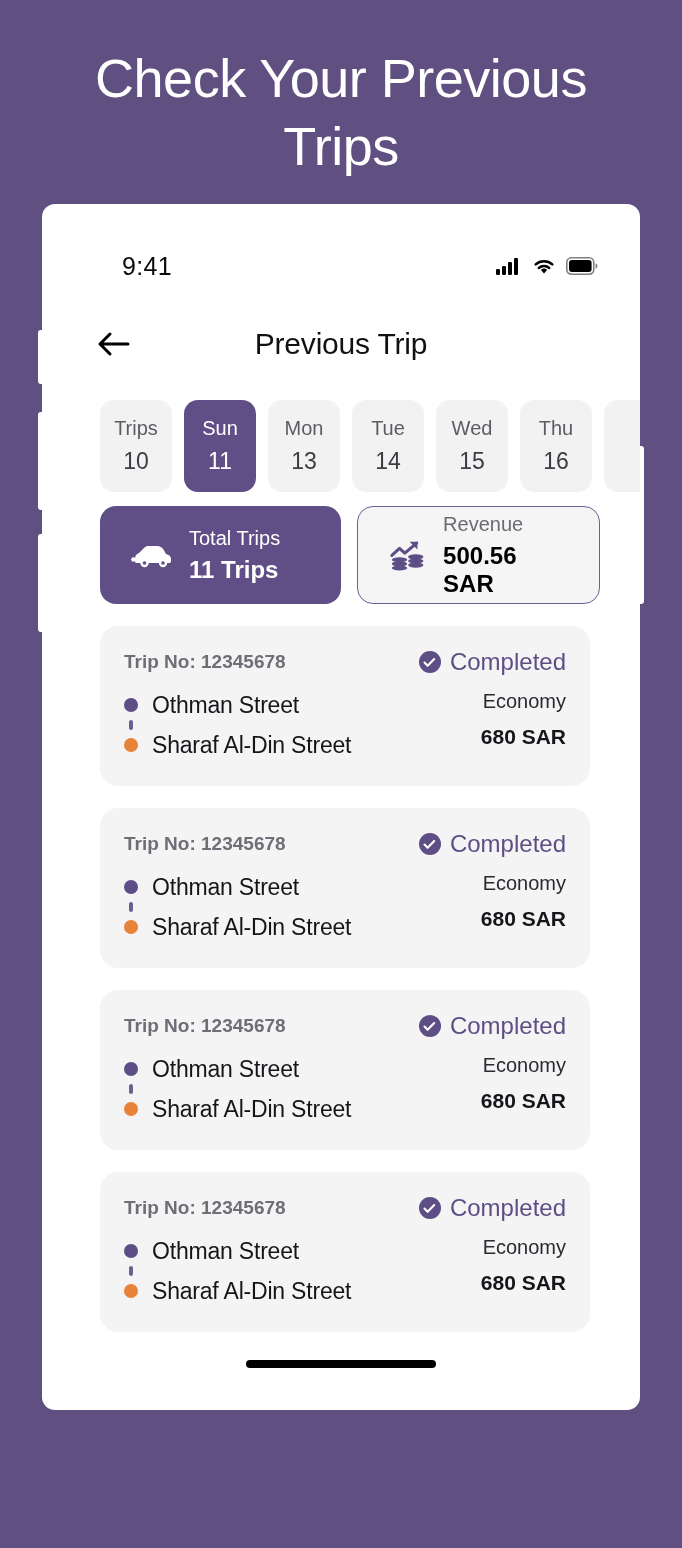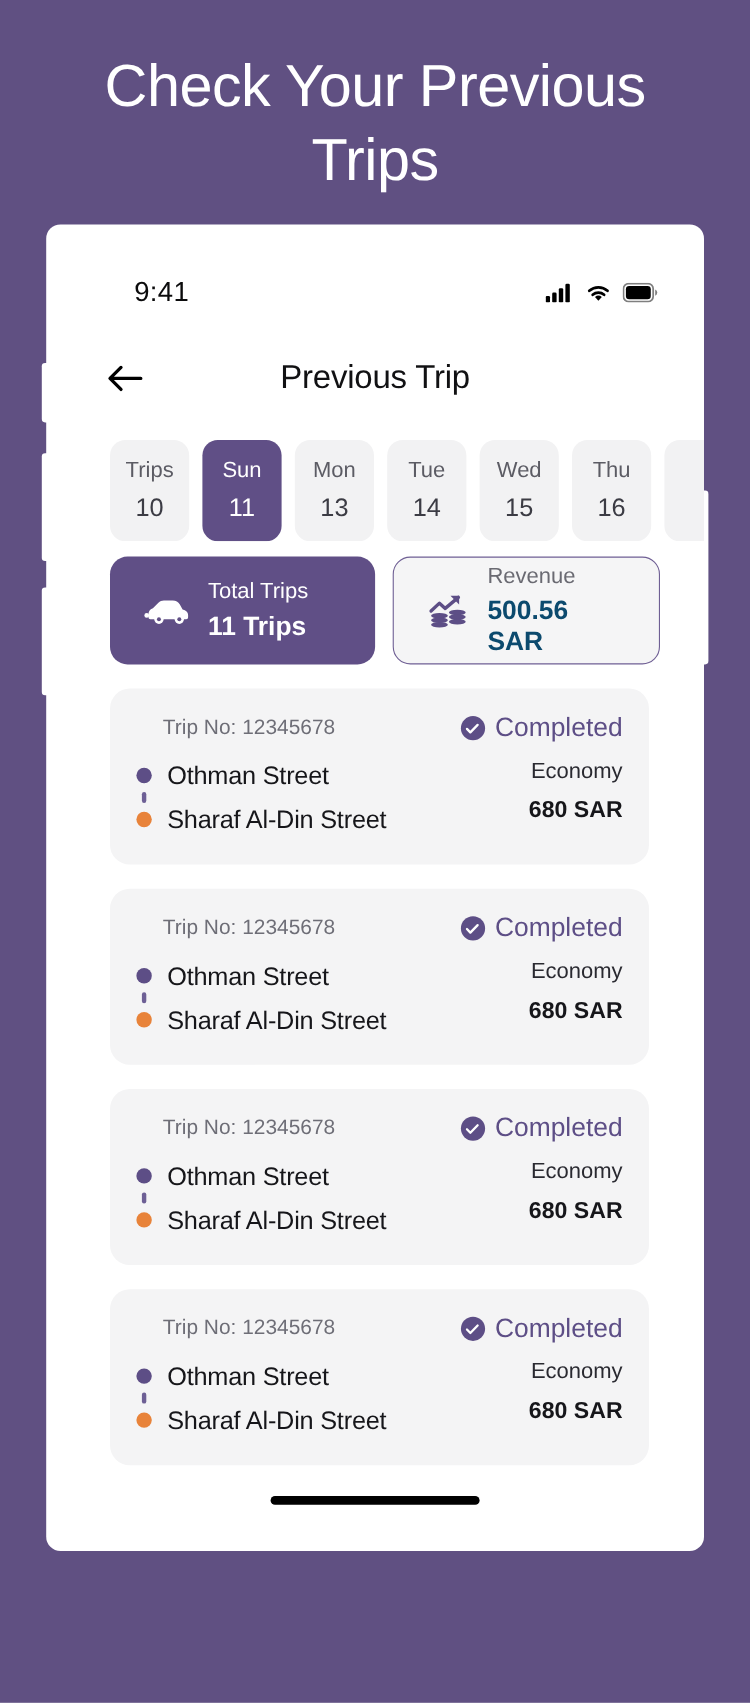--- a/index.html
+++ b/index.html
@@ -176,21 +176,21 @@
   .stat-card.outline {
     background: #f5f5f6;
     border: 1.5px solid #6f5f94;
   }
   .stat-text { display: flex; flex-direction: column; gap: 6px; }
   .stat-label { font-size: 20px; font-weight: 500; }
   .stat-value { font-size: 24px; font-weight: 600; }
   .stat-card.primary .stat-label { color: #ffffff; }
   .stat-card.primary .stat-value { color: #ffffff; }
   .stat-card.outline .stat-label { color: #6a6a72; font-weight: 400; }
-  .stat-card.outline .stat-value { color: #0c4a6e; }
+  .stat-card.outline .stat-value { color: #000000; }
 
   
   .trip-list {
     position: absolute;
     top: 422px;
     left: 58px;
     width: 490px;
     display: flex;
     flex-direction: column;
     gap: 22px;
@@ -203,22 +203,21 @@
   }
   .trip-top {
     display: flex;
     align-items: center;
     justify-content: space-between;
     margin-bottom: 12px;
   }
   .trip-no {
     font-size: 19px;
     color: #6e6e77;
-    font-weight: 400;
-    margin-left: 24px;
+    font-weight: 700;
   }
   .trip-status {
     display: flex;
     align-items: center;
     gap: 9px;
     font-size: 24px;
     color: #5d4e86;
     font-weight: 500;
   }
   .check-badge {

